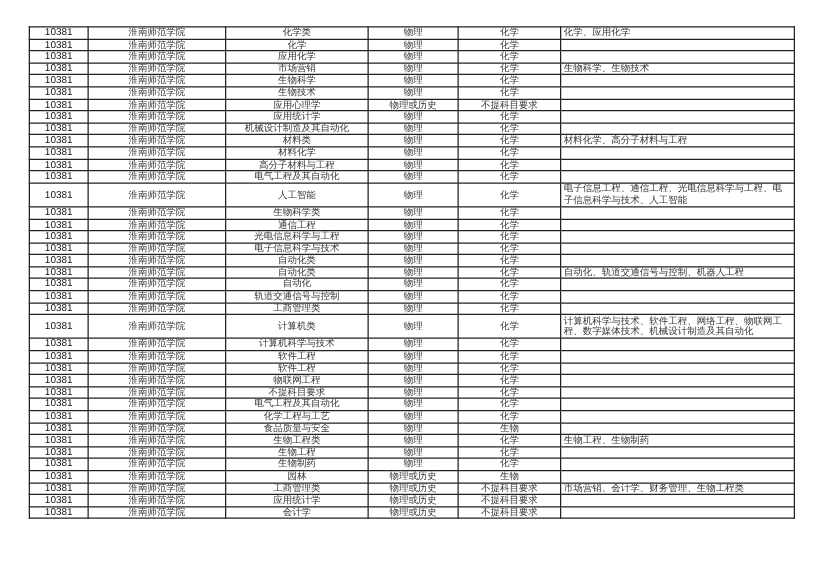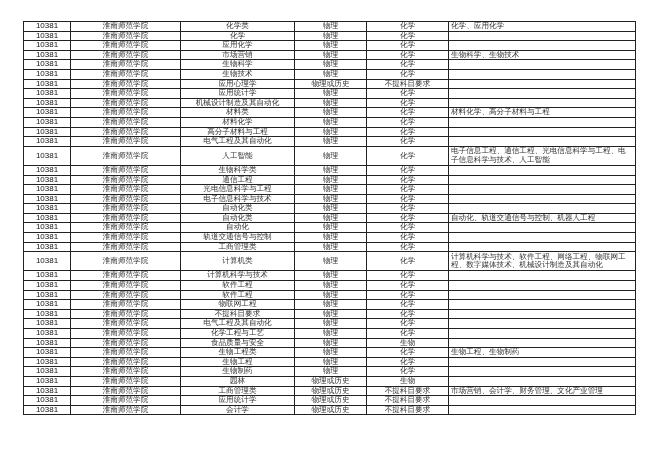--- a/index.html
+++ b/index.html
@@ -327,21 +327,21 @@
     <td>物理或历史</td>
     <td>生物</td>
     <td class="note"></td>
   </tr>
       <tr>
     <td class="code">10381</td>
     <td>淮南师范学院</td>
     <td>工商管理类</td>
     <td>物理或历史</td>
     <td>不提科目要求</td>
-    <td class="note">市场营销、会计学、财务管理、文化产业管理</td>
+    <td class="note">市场营销、会计学、财务管理、生物工程类</td>
   </tr>
       <tr>
     <td class="code">10381</td>
     <td>淮南师范学院</td>
     <td>应用统计学</td>
     <td>物理或历史</td>
     <td>不提科目要求</td>
     <td class="note"></td>
   </tr>
       <tr>

